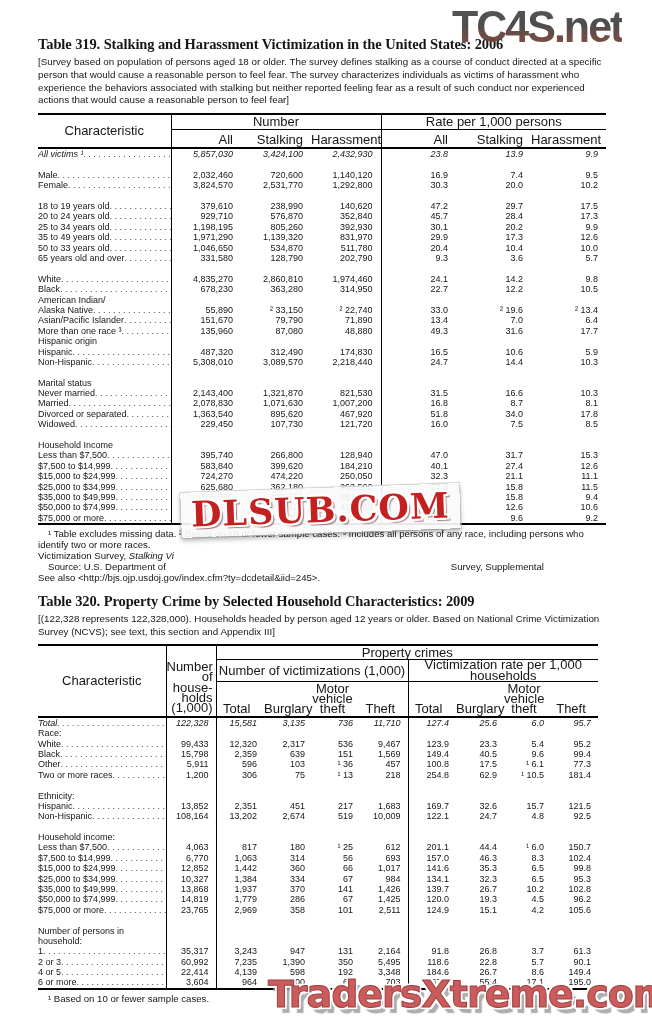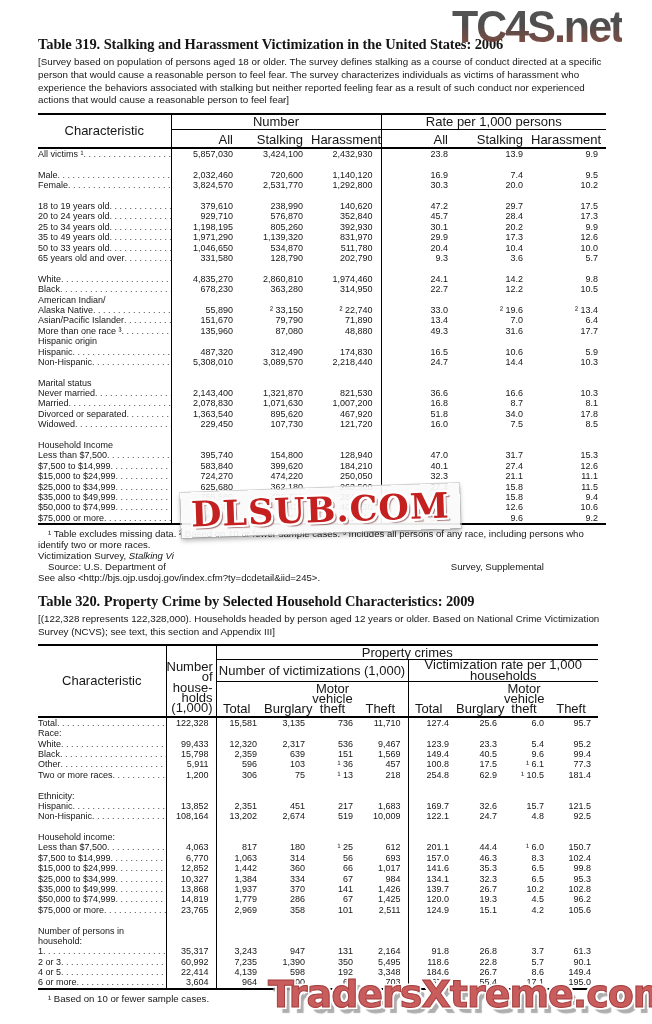--- a/index.html
+++ b/index.html
@@ -18,21 +18,21 @@
             font-size:9px;line-height:10.2px;}
   .tbl th,.tbl td{padding:0;margin:0;font-weight:normal;}
   .tbl thead th{font-size:13px;}
   .tbl tbody tr{height:10.4px;}
   td.lbl{overflow:hidden;}
   td.lbl .wrap{display:flex;align-items:baseline;overflow:hidden;}
   .lt{white-space:nowrap;}
   .dots{flex:1;overflow:hidden;white-space:nowrap;color:#333;}
   .dots::after{content:" . . . . . . . . . . . . . . . . . . . . . . . . . . . . . . . . . . . . . . . . . . . .";}
   td.val{text-align:right;padding-right:8px;white-space:nowrap;}
-  tr.bold{font-weight:bold;}
+  tr.bold{font-weight:bold;font-style:italic;}
   tr.sp{height:8px;}  tr.sp2{height:5px;}
   tr.sp td,tr.sp2 td{height:inherit;}
   .i0{padding-left:4px;} .i1{padding-left:9px;} .i2{padding-left:14px;} .i3{padding-left:18px;}
 
   
   .t319{width:568px;}
   .t319 th.char{border-right:1px solid #000;border-bottom:2px solid #000;
                 text-align:center;vertical-align:middle;}
   .t319 th.grp{text-align:center;vertical-align:middle;border-bottom:1px solid #000;height:14px;}
   .t319 th.g1{border-right:1px solid #000;}
@@ -428,21 +428,21 @@
           <tr>
             <td class="lbl i1">
               <div class="wrap">
                 <span class="lt">Never married</span>
                 <span class="dots"></span>
               </div>
             </td>
             <td class="val v0">2,143,400</td>
             <td class="val v1">1,321,870</td>
             <td class="val v2">821,530</td>
-            <td class="val v3">36.6</td>
+            <td class="val v3">31.5</td>
             <td class="val v4">16.6</td>
             <td class="val v5">10.3</td>
           </tr>
           <tr>
             <td class="lbl i1">
               <div class="wrap">
                 <span class="lt">Married</span>
                 <span class="dots"></span>
               </div>
             </td>
@@ -504,21 +504,21 @@
             <td class="val v5"></td>
           </tr>
           <tr>
             <td class="lbl i1">
               <div class="wrap">
                 <span class="lt">Less than $7,500</span>
                 <span class="dots"></span>
               </div>
             </td>
             <td class="val v0">395,740</td>
-            <td class="val v1">154,800</td>
+            <td class="val v1">266,800</td>
             <td class="val v2">128,940</td>
             <td class="val v3">47.0</td>
             <td class="val v4">31.7</td>
             <td class="val v5">15.3</td>
           </tr>
           <tr>
             <td class="lbl i1">
               <div class="wrap">
                 <span class="lt">$7,500 to $14,999</span>
                 <span class="dots"></span>

